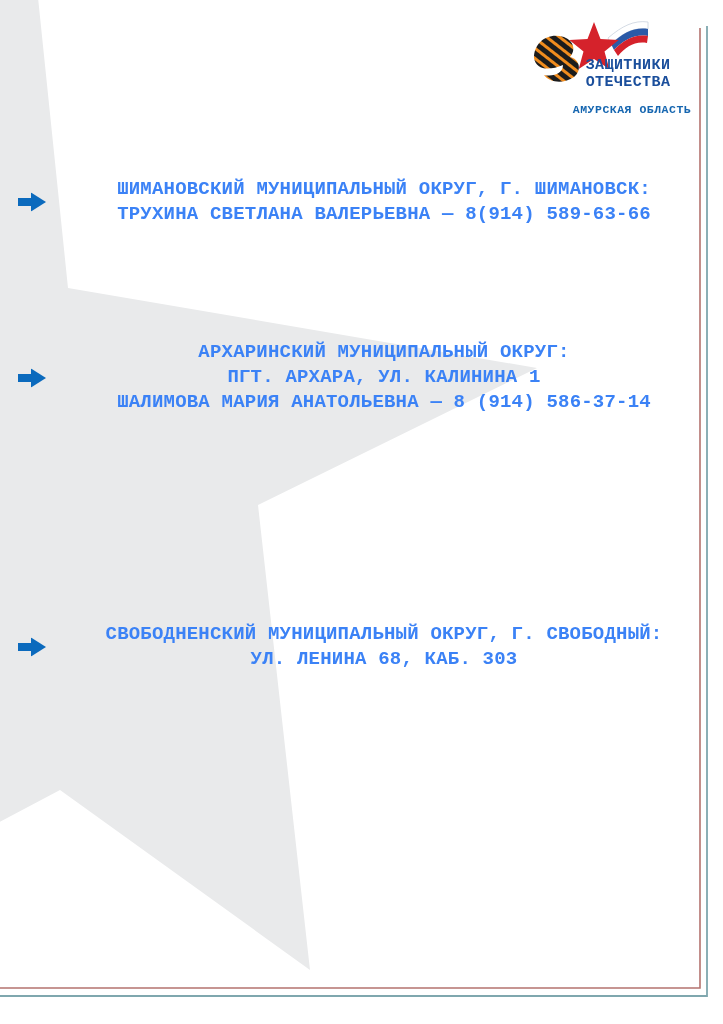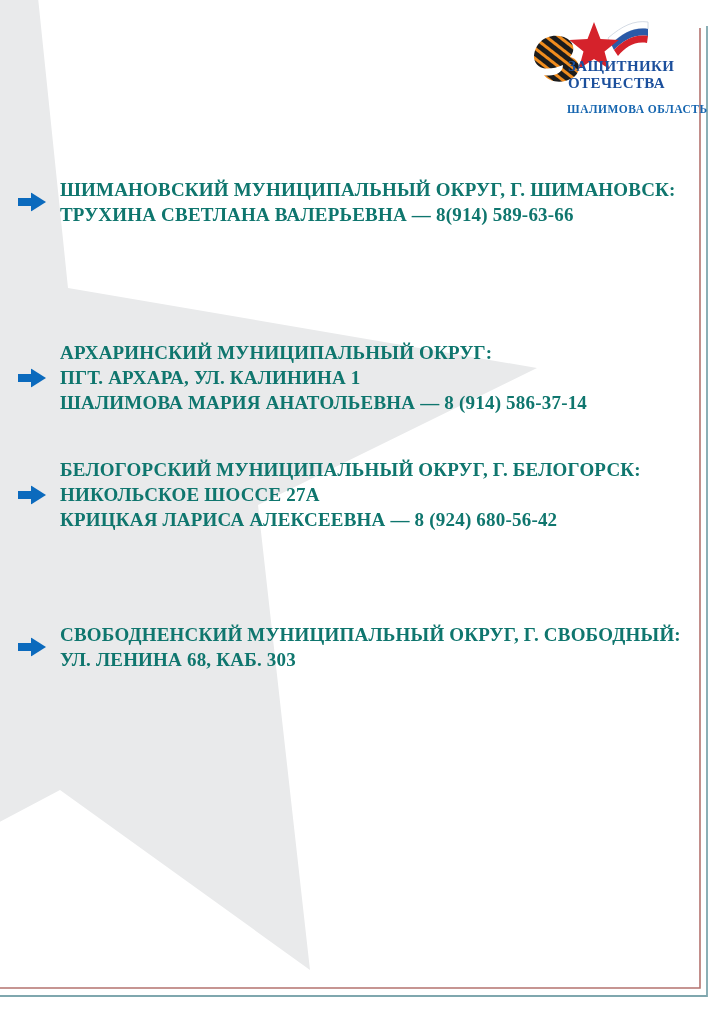--- a/index.html
+++ b/index.html
@@ -1,39 +1,40 @@
 <!DOCTYPE html>
 <html><head>
 <meta charset="utf-8">
 <style>
   html,body{margin:0;padding:0;background:#fff;}
   .page{
     position:relative;width:723px;height:1024px;overflow:hidden;background:#ffffff;
-    font-family:Liberation Serif, serif;
+    font-family:Liberation Mono, monospace;
+    text-align:center;
   }
   svg{display:block;}
   .watermark{position:absolute;left:0;top:0;width:723px;height:1024px;z-index:0;}
   .frame{position:absolute;left:0;top:0;width:723px;height:1024px;z-index:1;pointer-events:none;}
   
   .logo{position:absolute;left:530px;top:12px;width:160px;z-index:2;}
   .logo-art{position:absolute;left:0;top:0;}
   .logo-title{
     position:absolute;left:38px;top:46px;width:120px;
     font-weight:700;font-size:15px;line-height:16.5px;color:#1b4f9c;letter-spacing:.4px;
   }
   .logo-region{
     position:absolute;left:37px;top:91px;width:130px;
     font-weight:700;font-size:11.5px;color:#1666b0;letter-spacing:.5px;white-space:nowrap;
   }
   
   .section{position:absolute;left:18px;width:690px;z-index:2;}
   .arrow{position:absolute;left:0;top:50%;transform:translateY(-50%);width:28px;height:19px;}
   .lines{margin-left:42px;white-space:nowrap;}
   .line{
-    font-weight:700;font-size:19px;line-height:25px;color:#0f766e;letter-spacing:.2px;
+    font-weight:700;font-size:19px;line-height:25px;color:#3b82f6;letter-spacing:.2px;
   }
   .s1{top:177px;} .s2{top:340px;} .s3{top:457px;} .s4{top:622px;} .s5{top:713px;}
 </style>
 </head>
 <body>
 
 <div class="page">
 
   <svg class="watermark" viewBox="0 0 723 1024">
     <polygon points="30,-80 68,288 537,368 258,505 310,970 60,790 -300,980 -80,550 -350,220 -45,80" fill="#e9eaeb"></polygon>
@@ -60,21 +61,21 @@
         <path d="M81,32 C93,21 104,15 118,17 L118,24 C104,22 94,28 84,38 Z" fill="#2b5aa7"></path>
         <path d="M84,38 C94,28 104,22 118,24 L117,31 C104,29 96,35 88,44 Z" fill="#d5222b"></path>
       </g>
 
       <path d="M64,10 L70.5,27.1 L88.7,28 L74.5,39.4 L79.3,57 L64,47 L48.7,57 L53.5,39.4 L39.3,28 L57.5,27.1 Z" fill="#d5222b"></path>
     </svg>
     <div class="logo-title">
       <div>ЗАЩИТНИКИ</div>
       <div>ОТЕЧЕСТВА</div>
     </div>
-    <div class="logo-region">ШАЛИМОВА ОБЛАСТЬ</div>
+    <div class="logo-region">АМУРСКАЯ ОБЛАСТЬ</div>
   </div>
 
   <div class="section s1">
     <svg class="arrow" viewBox="0 0 28 19">
       <rect x="0" y="5.5" width="13" height="8" fill="#0b6abd"></rect>
       <polygon points="13,0 28,9.5 13,19" fill="#0b6abd"></polygon>
     </svg>
     <div class="lines">
       <div class="line">ШИМАНОВСКИЙ МУНИЦИПАЛЬНЫЙ ОКРУГ, Г. ШИМАНОВСК:</div>
       <div class="line">ТРУХИНА СВЕТЛАНА ВАЛЕРЬЕВНА — 8(914) 589-63-66</div>
@@ -86,31 +87,20 @@
       <rect x="0" y="5.5" width="13" height="8" fill="#0b6abd"></rect>
       <polygon points="13,0 28,9.5 13,19" fill="#0b6abd"></polygon>
     </svg>
     <div class="lines">
       <div class="line">АРХАРИНСКИЙ МУНИЦИПАЛЬНЫЙ ОКРУГ:</div>
       <div class="line">ПГТ. АРХАРА, УЛ. КАЛИНИНА 1</div>
       <div class="line">ШАЛИМОВА МАРИЯ АНАТОЛЬЕВНА — 8 (914) 586-37-14</div>
     </div>
   </div>
 
-  <div class="section s3">
-    <svg class="arrow" viewBox="0 0 28 19">
-      <rect x="0" y="5.5" width="13" height="8" fill="#0b6abd"></rect>
-      <polygon points="13,0 28,9.5 13,19" fill="#0b6abd"></polygon>
-    </svg>
-    <div class="lines">
-      <div class="line">БЕЛОГОРСКИЙ МУНИЦИПАЛЬНЫЙ ОКРУГ, Г. БЕЛОГОРСК:</div>
-      <div class="line">НИКОЛЬСКОЕ ШОССЕ 27А</div>
-      <div class="line">КРИЦКАЯ ЛАРИСА АЛЕКСЕЕВНА — 8 (924) 680-56-42</div>
-    </div>
-  </div>
 
   <div class="section s4">
     <svg class="arrow" viewBox="0 0 28 19">
       <rect x="0" y="5.5" width="13" height="8" fill="#0b6abd"></rect>
       <polygon points="13,0 28,9.5 13,19" fill="#0b6abd"></polygon>
     </svg>
     <div class="lines">
       <div class="line">СВОБОДНЕНСКИЙ МУНИЦИПАЛЬНЫЙ ОКРУГ, Г. СВОБОДНЫЙ:</div>
       <div class="line">УЛ. ЛЕНИНА 68, КАБ. 303</div>
     </div>

